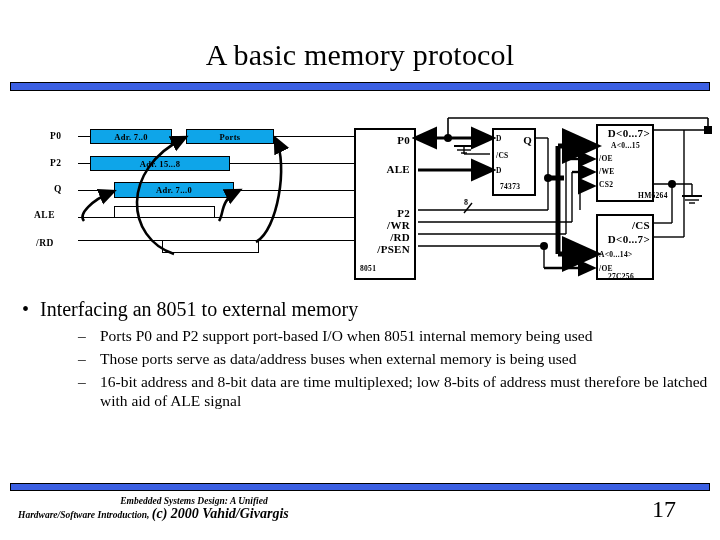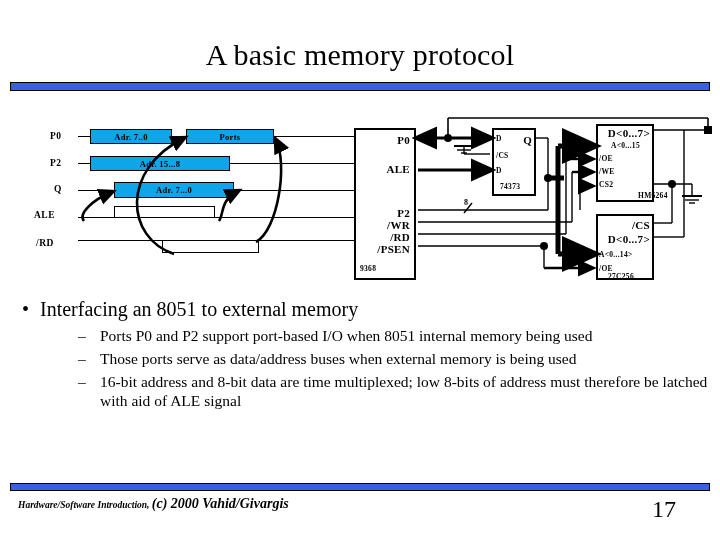--- a/index.html
+++ b/index.html
@@ -117,21 +117,21 @@
 
   <div class="dg" id="circuit">
 
     <div class="chip" style="left:2px;top:12px;width:62px;height:152px;"></div>
     <div class="pinR" style="left:12px;top:18px;width:46px;">P0</div>
     <div class="pinR" style="left:12px;top:47px;width:46px;">ALE</div>
     <div class="pinR" style="left:12px;top:91px;width:46px;">P2</div>
     <div class="pinR" style="left:12px;top:103px;width:46px;">/WR</div>
     <div class="pinR" style="left:12px;top:115px;width:46px;">/RD</div>
     <div class="pinR" style="left:12px;top:127px;width:46px;">/PSEN</div>
-    <div class="chipname" style="left:8px;top:148px;">9368</div>
+    <div class="chipname" style="left:8px;top:148px;">8051</div>
 
     <div class="chip" style="left:140px;top:12px;width:44px;height:68px;"></div>
     <div class="pin" style="left:144px;top:18px;">D</div>
     <div class="pin" style="left:144px;top:35px;">/CS</div>
     <div class="pin" style="left:144px;top:50px;">D</div>
     <div class="pinR" style="left:150px;top:18px;width:30px;">Q</div>
     <div class="chipname" style="left:148px;top:66px;">74373</div>
 
     <div class="chip" style="left:244px;top:8px;width:58px;height:78px;"></div>
     <div class="pinR" style="left:248px;top:11px;width:50px;">D&lt;0...7&gt;</div>
@@ -239,20 +239,21 @@
     </div>
     <div class="b2">
       <span class="dash">–</span>
       <span>16-bit address and 8-bit data are time multiplexed; low 8-bits of address must therefore be latched with aid of ALE signal</span>
     </div>
   </div>
 
   <div class="rule-bottom"></div>
 
   <div class="footer">
+    <div class="l1">Embedded Systems Design: A Unified</div>
     <div class="l2">
       <span>Hardware/Software Introduction,</span>
       <span class="plain">(c) 2000 Vahid/Givargis</span>
     </div>
   </div>
 
   <div class="pagenum">17</div>
 
 </div>
 

